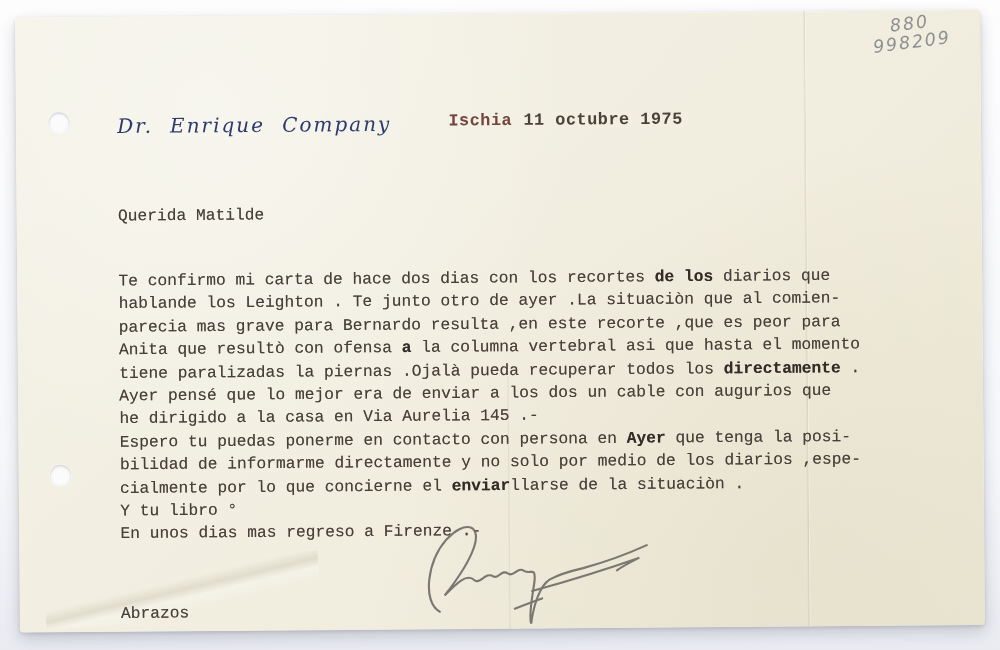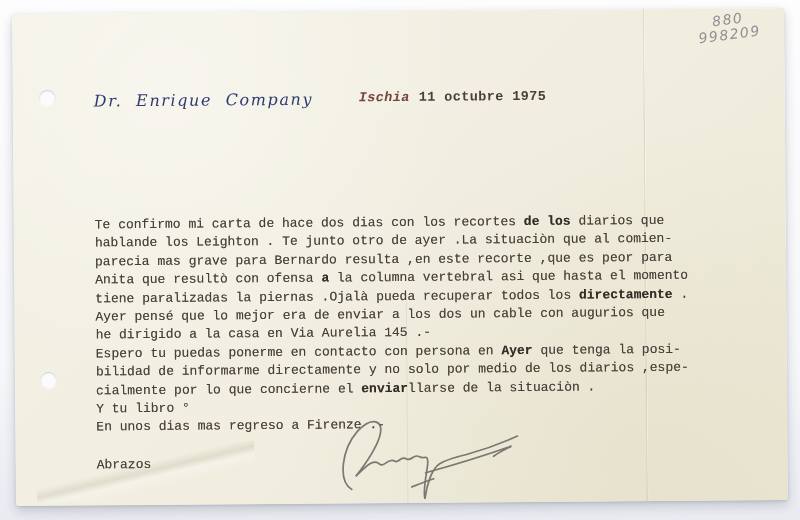--- a/index.html
+++ b/index.html
@@ -45,30 +45,30 @@
   .letterhead{
     position:absolute;left:81px;top:78px;
     color:#2c3a6e;font-family:"DejaVu Serif",serif;font-style:italic;
     font-size:16px;letter-spacing:1.6px;word-spacing:7px;
   }
   .dateline{
     position:absolute;left:346px;top:79px;
     font-family:"Liberation Mono",monospace;font-size:13.5px;font-weight:bold;
     color:#4a413b;letter-spacing:.4px;
   }
-  .dateline .place{color:#74453c;margin-right:9px;font-style:italic;}
+  .dateline .place{color:#74453c;margin-right:9px;}
   .typed{
     font-family:"Liberation Mono",monospace;font-size:13px;color:#474039;
     text-shadow:0 0 .5px rgba(70,60,50,.55);
   }
   .salutation{position:absolute;left:81px;top:152px;}
   .body-block{position:absolute;left:81px;top:204px;width:660px;}
   .tline{height:18.4px;white-space:pre;}
   .tline b{font-weight:bold;color:#322c26;text-align:right;}
-  .closing{position:absolute;left:81px;top:444px;}
+  .closing{position:absolute;left:81px;top:470px;}
   .signature{position:absolute;left:312px;top:398px;width:210px;height:100px;}
   .signature svg{width:100%;height:100%;}
 </style>
 </head>
 <body>
 
 <div class="paper">
 
   <div class="crease-v" style="left:630px;"></div>
   <div class="crease-v2" style="left:391px;top:290px;bottom:0;"></div>
@@ -81,20 +81,21 @@
     <div>880</div>
     <div>998209</div>
   </div>
 
   <div class="letterhead">Dr. Enrique Company</div>
 
   <div class="dateline">
     <span class="place">Ischia</span><span>11 octubre 1975</span>
   </div>
 
+  <div class="typed salutation">Querida Matilde</div>
 
   <div class="typed body-block">
       <div class="tline">Te confirmo mi carta de hace dos dias con los recortes <b>de los</b> diarios que</div>
       <div class="tline">hablande los Leighton . Te junto otro de ayer .La situaciòn que al comien-</div>
       <div class="tline">parecia mas grave para Bernardo resulta ,en este recorte ,que es peor para</div>
       <div class="tline">Anita que resultò con ofensa <b>a</b> la columna vertebral asi que hasta el momento</div>
       <div class="tline">tiene paralizadas la piernas .Ojalà pueda recuperar todos los <b>directamente</b> .</div>
       <div class="tline">Ayer pensé que lo mejor era de enviar a los dos un cable con augurios que</div>
       <div class="tline">he dirigido a la casa en Via Aurelia 145 .-</div>
       <div class="tline">Espero tu puedas ponerme en contacto con persona en <b>Ayer</b> que tenga la posi-</div>

